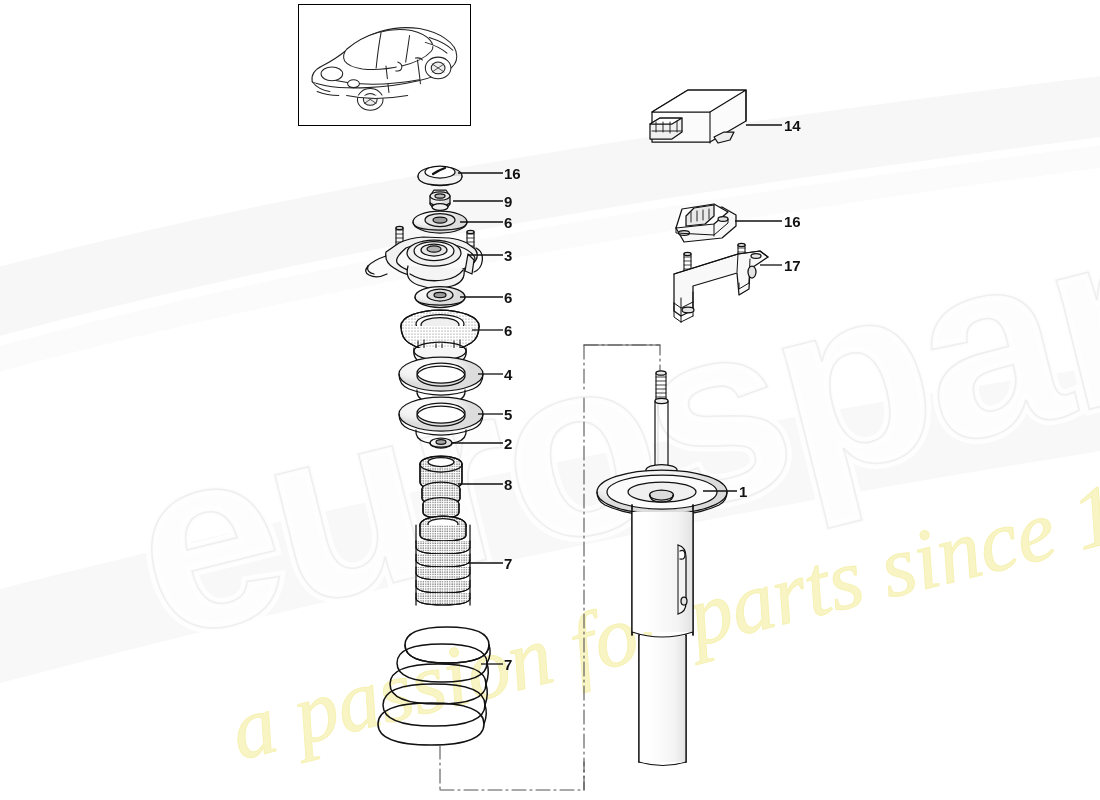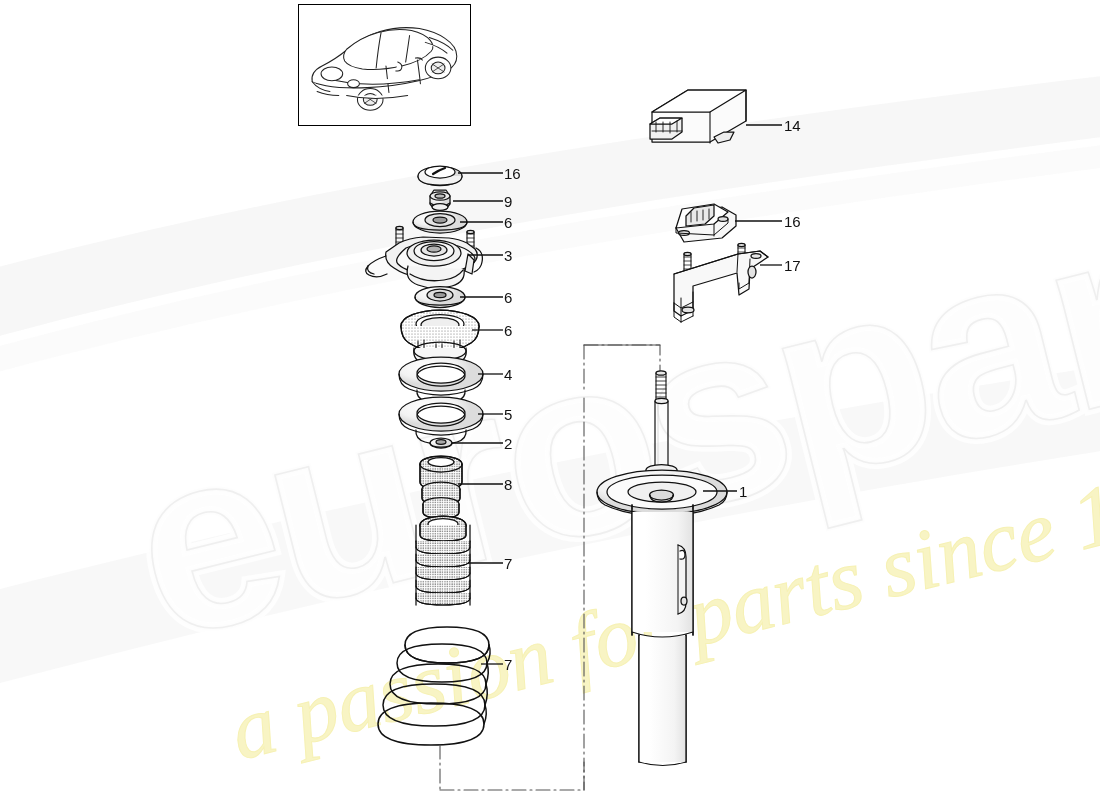--- a/index.html
+++ b/index.html
@@ -15,20 +15,21 @@
   #wm{z-index:1;}
   #art{z-index:3;}
   #labels{position:absolute;left:0;top:0;width:1100px;height:800px;z-index:5;}
   .lbl{
     position:absolute;
     font-family:"Liberation Sans", sans-serif;
     font-size:15px;
     color:#111;
     line-height:15px;
     white-space:nowrap;
+    font-weight:bold;
   }
   .thumb-frame{
     position:absolute;
     border:1.4px solid #000;
     background:#fff;
     z-index:4;
     box-sizing:border-box;
   }
 </style>
 </head>

